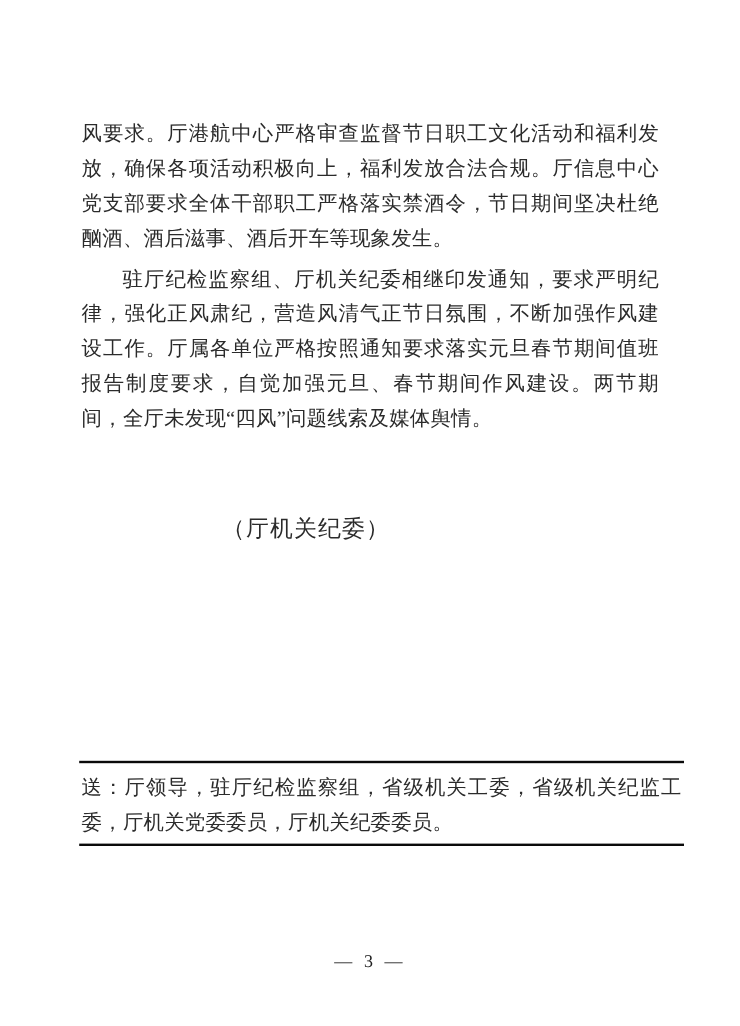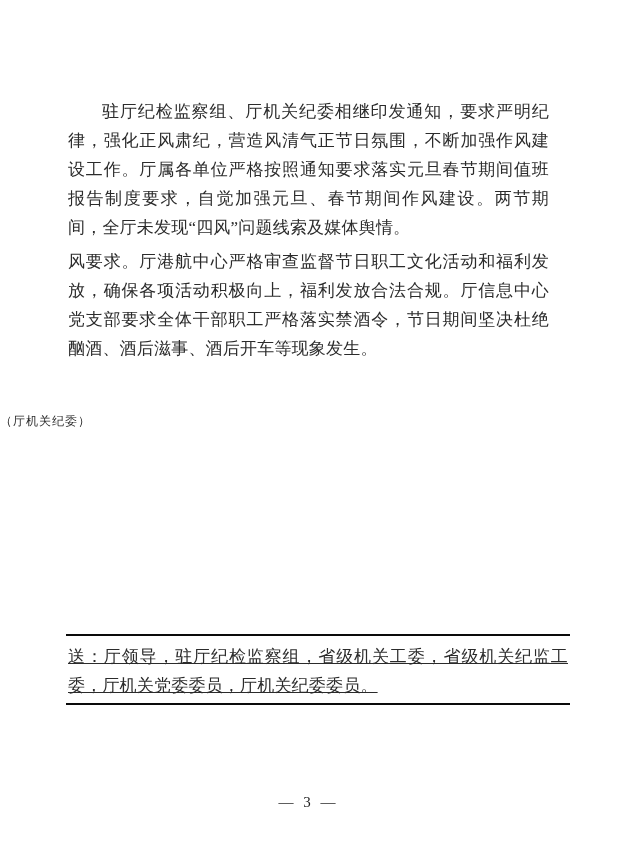--- a/index.html
+++ b/index.html
@@ -30,37 +30,36 @@
     margin: 0;
   }
   .body-text p + p {
     margin-top: 5px;
   }
   .para.indent {
     text-indent: 2em;
   }
   .signature {
     position: absolute;
-    top: 407px;
+    top: 427px;
     left: 0;
     width: 510px;
-    font-size: 12px;
+    font-size: 19px;
     line-height: 29px;
-    text-align: left;
+    text-align: center;
     letter-spacing: 1px;
   }
   .distribution {
     position: absolute;
     top: 634px;
     left: 66px;
     width: 500px;
     border-top: 2.5px solid #0a0a0a;
     border-bottom: 2.5px solid #0a0a0a;
     padding: 6px 2px 3px 2px;
-    text-decoration: underline;
   }
   .distribution p {
     margin: 0;
     font-size: 17px;
     line-height: 29px;
     text-align: justify;
     letter-spacing: 0.2px;
   }
   .page-number {
     position: absolute;
@@ -72,22 +71,22 @@
     letter-spacing: 3px;
     color: #1e1e1e;
   }
 </style>
 </head>
 <body>
 
 <div class="page">
 
   <div class="body-text">
+    <p class="para">风要求。厅港航中心严格审查监督节日职工文化活动和福利发放，确保各项活动积极向上，福利发放合法合规。厅信息中心党支部要求全体干部职工严格落实禁酒令，节日期间坚决杜绝酗酒、酒后滋事、酒后开车等现象发生。</p>
     <p class="para indent">驻厅纪检监察组、厅机关纪委相继印发通知，要求严明纪律，强化正风肃纪，营造风清气正节日氛围，不断加强作风建设工作。厅属各单位严格按照通知要求落实元旦春节期间值班报告制度要求，自觉加强元旦、春节期间作风建设。两节期间，全厅未发现“四风”问题线索及媒体舆情。</p>
-    <p class="para">风要求。厅港航中心严格审查监督节日职工文化活动和福利发放，确保各项活动积极向上，福利发放合法合规。厅信息中心党支部要求全体干部职工严格落实禁酒令，节日期间坚决杜绝酗酒、酒后滋事、酒后开车等现象发生。</p>
   </div>
 
   <div class="signature">（厅机关纪委）</div>
 
   <div class="distribution">
     <p>送：厅领导，驻厅纪检监察组，省级机关工委，省级机关纪监工委，厅机关党委委员，厅机关纪委委员。</p>
   </div>
 
   <div class="page-number">— 3 —</div>
 

